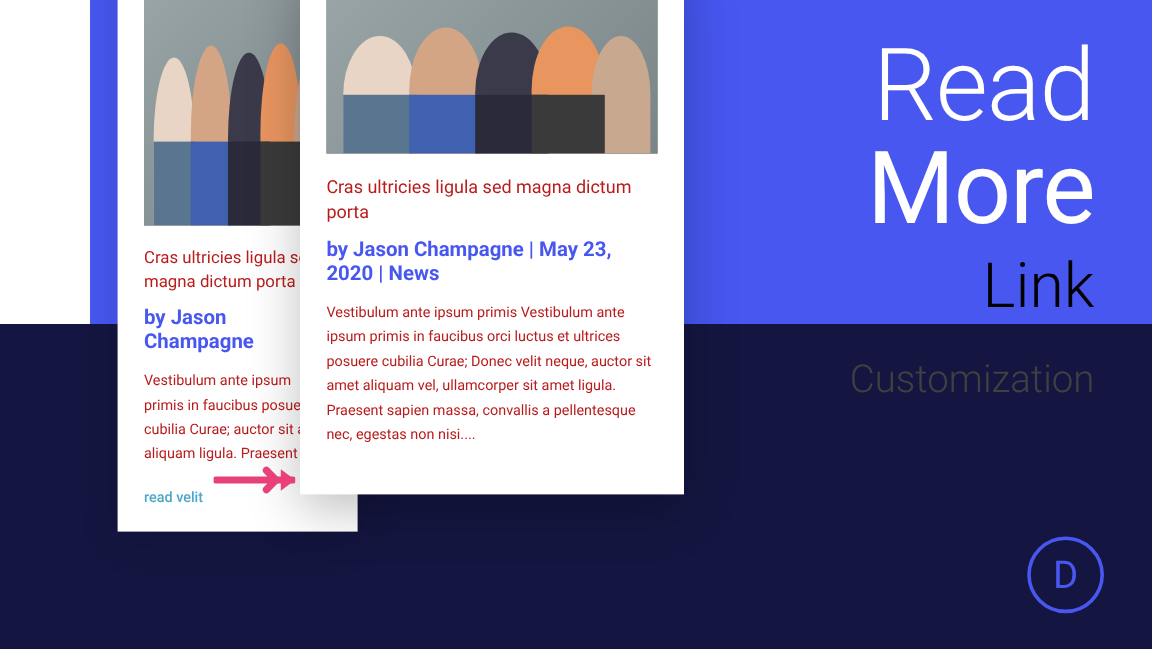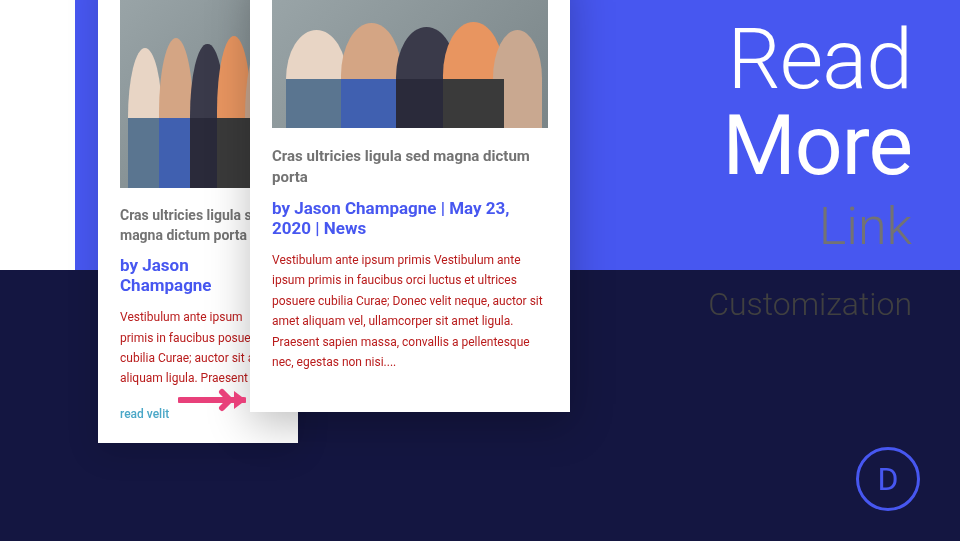--- a/index.html
+++ b/index.html
@@ -6,34 +6,34 @@
 body{width:960px;height:541px;overflow:hidden;font-family:-apple-system,BlinkMacSystemFont,'Segoe UI',Roboto,sans-serif;position:relative}
 .bg-top{position:absolute;top:0;left:0;right:0;height:270px;background:#4757f0}
 .bg-bottom{position:absolute;top:270px;left:0;right:0;bottom:0;background:#141641}
 .bg-left{position:absolute;top:0;left:0;width:75px;height:270px;background:#fff}
 .card{position:absolute;background:#fff;box-shadow:0 8px 30px rgba(0,0,0,0.15);padding:18px 22px 22px}
 .card-back{left:98px;top:-30px;width:200px;z-index:1}
 .card-front{left:250px;top:-30px;width:320px;z-index:2;box-shadow:0 12px 40px rgba(0,0,0,0.25)}
 .card-img{width:100%;background:#8a9099;margin-bottom:18px}
 .card-back .card-img{height:200px}
 .card-front .card-img{height:140px}
-.card-title{font-size:14px;font-weight:700;color:#737373;line-height:1.4;margin-bottom:10px}
+.card-title{font-size:14px;font-weight:400;color:#b91c1c;line-height:1.4;margin-bottom:10px}
 .card-front .card-title{font-size:15px}
 .card-meta{font-size:17px;color:#4757f0;font-weight:700;margin-bottom:12px}
 .card-body{font-size:12px;color:#b91c1c;line-height:1.7;margin-bottom:18px}
 .rm-link{font-size:12px;color:#4aa7c7;font-weight:500}
 .view-btn{display:inline-flex;font-size:11px;font-weight:600;letter-spacing:1.5px;cursor:pointer}
 .vb1{background:#141641;color:#fff;padding:9px 12px}
 .vb2{background:#4757f0;color:#fff;padding:9px 12px}
 .arrow{position:absolute;left:178px;top:388px;z-index:3}
 .arrow svg{width:68px;height:24px}
-.headline{position:absolute;right:48px;top:20px;text-align:right;z-index:1}
+.headline{position:absolute;right:48px;top:32px;text-align:right;z-index:1}
 .hl-read{font-size:84px;font-weight:300;color:#fff;line-height:0.95;letter-spacing:-1px}
 .hl-more{font-size:84px;font-weight:400;color:#fff;line-height:0.95;letter-spacing:-1px;margin-top:6px}
-.hl-link{font-size:52px;font-weight:300;color:#737373;margin-top:10px}
+.hl-link{font-size:52px;font-weight:300;color:#000000;margin-top:10px}
 .hl-cust{font-size:32px;font-weight:300;color:#404040;margin-top:28px}
 .logo{position:absolute;right:40px;bottom:30px;width:64px;height:64px;border:3px solid #4757f0;border-radius:50%;display:flex;align-items:center;justify-content:center}
 .logo span{color:#4757f0;font-size:32px;font-weight:400}
 .img-people{width:100%;height:100%;background:linear-gradient(135deg,#9aa5a8 0%,#7a8588 100%);position:relative;overflow:hidden}
 .ppl{position:absolute;bottom:0;border-radius:50% 50% 0 0}
 .p1{left:5%;width:22%;height:70%;background:#e8d5c5}
 .p2{left:25%;width:22%;height:75%;background:#d4a584}
 .p3{left:45%;width:22%;height:72%;background:#3a3a4a}
 .p4{left:62%;width:22%;height:76%;background:#e89560}
 .p5{left:80%;width:18%;height:70%;background:#c9a890}

